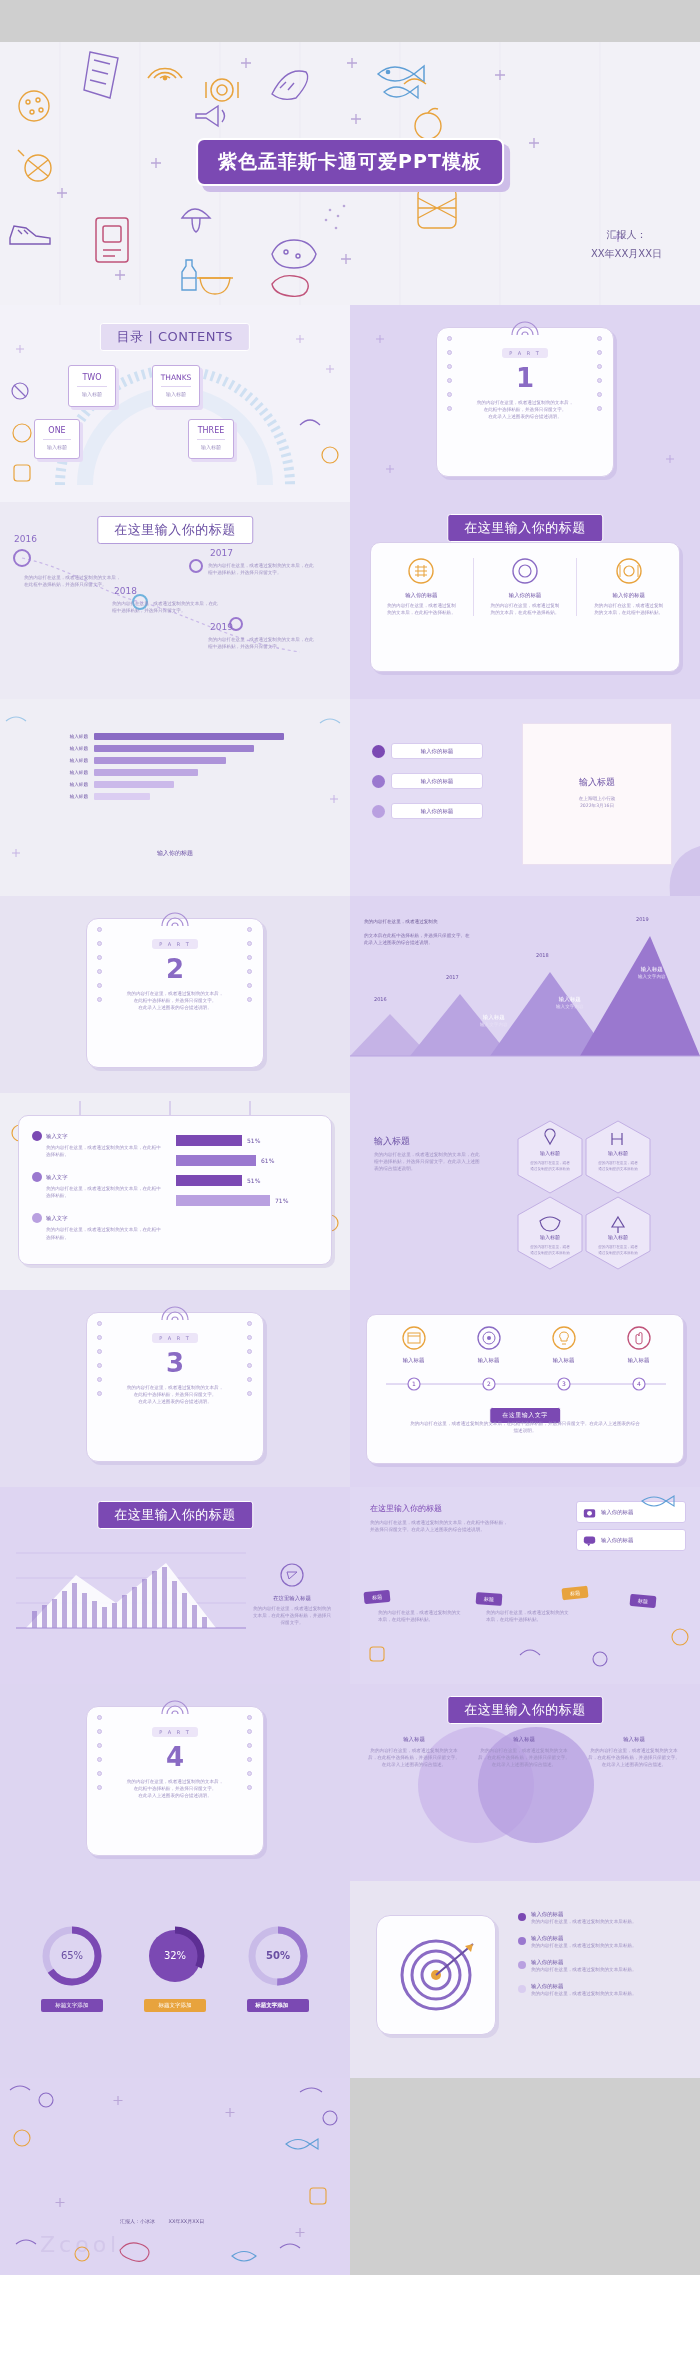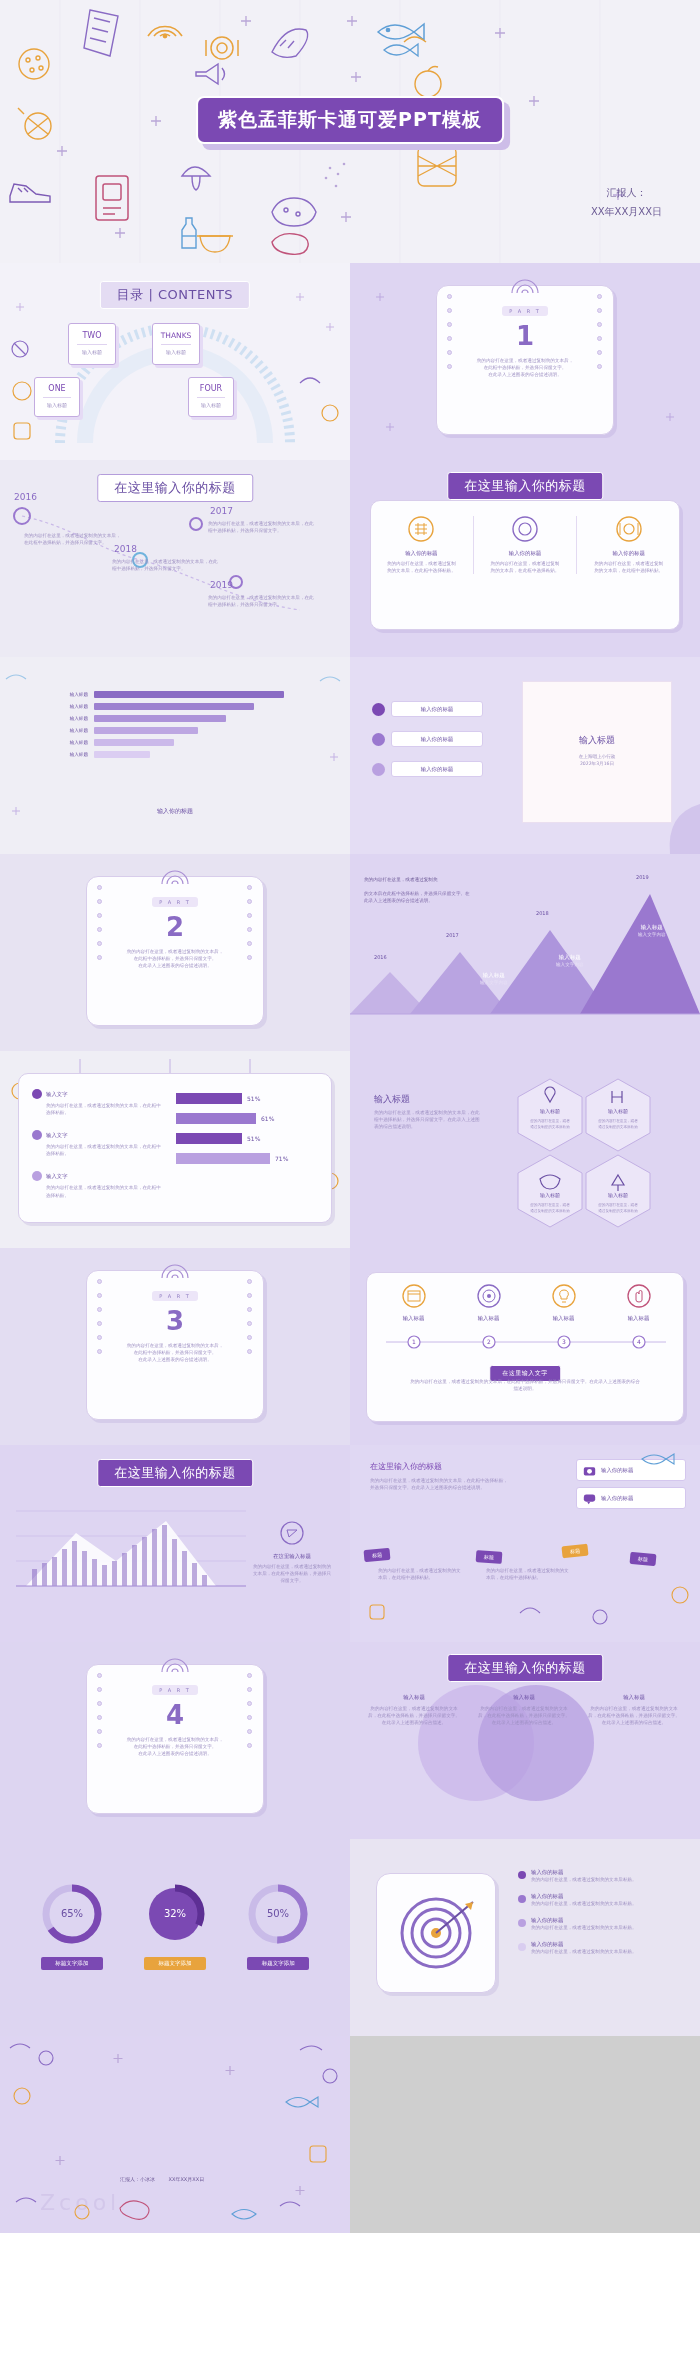--- a/index.html
+++ b/index.html
@@ -19,21 +19,21 @@
     background:#efeef5;
     float:left;
   }
   .slide.full { width:700px; height:263px; }
   .row { overflow:hidden; }
 
   
   .doodles { position:absolute; inset:0; pointer-events:none; }
 
   
-  .cover { background:#f2f1f7; }
+  .cover { background:#f2f1f7;margin-top:42px; }
   .cover-title {
     position:absolute; left:50%; transform:translateX(-50%); top:96px;
     background:#7b49b3; color:#fff; font-size:19px; font-weight:bold;
     padding:9px 20px; border-radius:8px; letter-spacing:1px;
     border:2px solid #fff; box-shadow:6px 6px 0 #cdbde8;
     white-space:nowrap;
   }
   .cover-meta { position:absolute; right:38px; top:183px; text-align:center; font-size:10px; color:#6b5a94; line-height:1.9; }
 
   
@@ -267,21 +267,21 @@
         <div class="lbl b" style="font-size:8px;color:#7b49b3;">TWO</div>
         <div style="height:1px;background:#dfd3f0;margin:4px 8px;"></div>
         <div class="tinytext" style="font-size:5px;">输入标题</div>
       </div>
       <div style="position:absolute;left:152px;top:60px;width:48px;height:42px;background:#fff;border:1.2px solid #c3abe0;border-radius:3px;text-align:center;padding-top:7px;box-shadow:3px 3px 0 #e5dbf5;">
         <div class="lbl b" style="font-size:7.5px;color:#7b49b3;">THANKS</div>
         <div style="height:1px;background:#dfd3f0;margin:4px 8px;"></div>
         <div class="tinytext" style="font-size:5px;">输入标题</div>
       </div>
       <div style="position:absolute;left:188px;top:114px;width:46px;height:40px;background:#fff;border:1.2px solid #c3abe0;border-radius:3px;text-align:center;padding-top:6px;box-shadow:3px 3px 0 #e5dbf5;">
-        <div class="lbl b" style="font-size:8px;color:#7b49b3;">FOUR</div>
+        <div class="lbl b" style="font-size:8px;color:#7b49b3;">THREE</div>
         <div style="height:1px;background:#dfd3f0;margin:4px 8px;"></div>
         <div class="tinytext" style="font-size:5px;">输入标题</div>
       </div>
     </div>
 
     <div class="slide" style="background:#ddd4f1;">
       <svg width="350" height="197" style="position:absolute;inset:0">
         <rect width="350" height="197" fill="#ded5f2"></rect>
         <g stroke="#bda9e0" stroke-width="1">
             <path d="M30 30 v8 M26 34 h8"></path>
@@ -881,21 +881,21 @@
           <div style="margin-top:8px;background:#7b49b3;color:#fff;font-size:5.5px;padding:3px 8px;border-radius:2px;">标题文字添加</div>
         </div>
         <div style="text-align:center;">
           <svg width="62" height="62" viewBox="0 0 62 62">
             <circle cx="31" cy="31" r="26" fill="#7b49b3"></circle>
             <circle cx="31" cy="31" r="26" fill="none" stroke="#5d2f94" stroke-width="7" stroke-dasharray="52 163" transform="rotate(-90 31 31)"></circle>
             <text x="31" y="34" text-anchor="middle" font-size="10" fill="#ffffff" font-family="DejaVu Sans">32%</text>
           </svg>
           <div style="margin-top:8px;background:#e8a33d;color:#fff;font-size:5.5px;padding:3px 8px;border-radius:2px;">标题文字添加</div>
         </div>
-        <div style="text-align:center;">
+        <div style="text-align:left;font-weight:bold;">
           <svg width="62" height="62" viewBox="0 0 62 62">
             <circle cx="31" cy="31" r="26" fill="none" stroke="#c9bbe8" stroke-width="7"></circle>
             <circle cx="31" cy="31" r="26" fill="none" stroke="#9a78cf" stroke-width="7" stroke-dasharray="82 163" transform="rotate(-90 31 31)"></circle>
             <text x="31" y="34" text-anchor="middle" font-size="10" fill="#6a4fa3" font-family="DejaVu Sans">50%</text>
           </svg>
           <div style="margin-top:8px;background:#7b49b3;color:#fff;font-size:5.5px;padding:3px 8px;border-radius:2px;">标题文字添加</div>
         </div>
       </div>
     </div>
 

